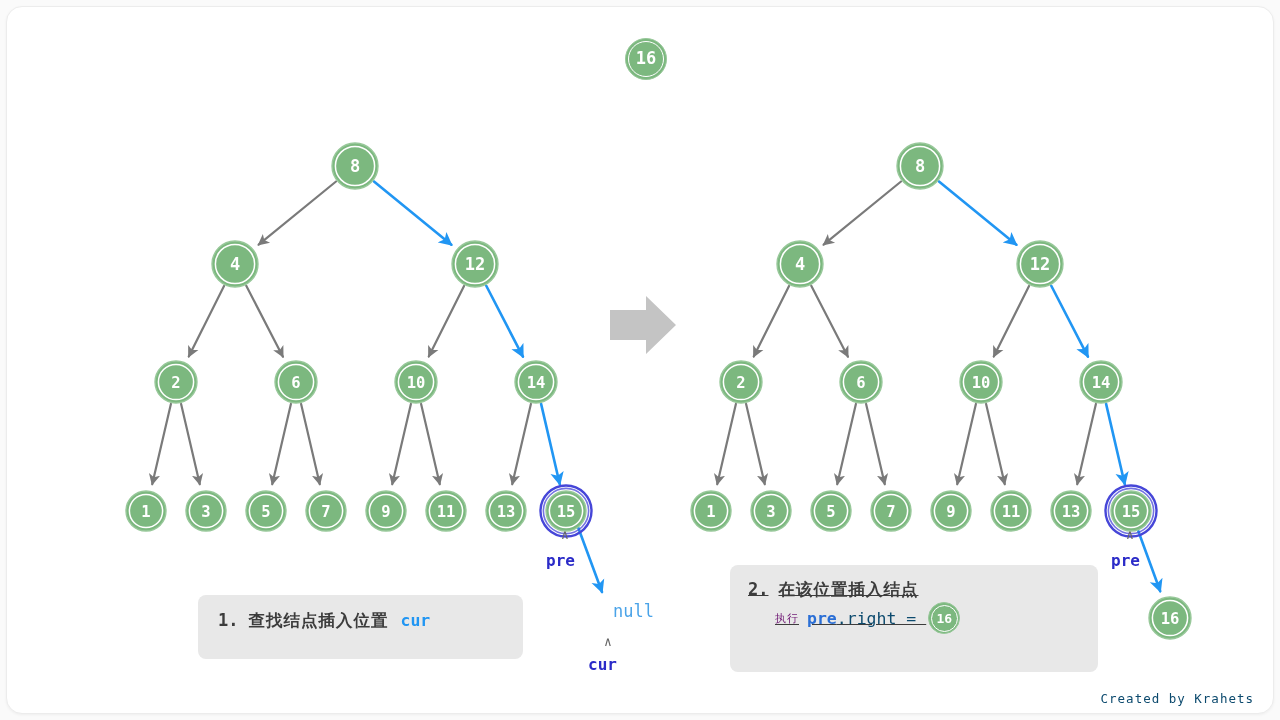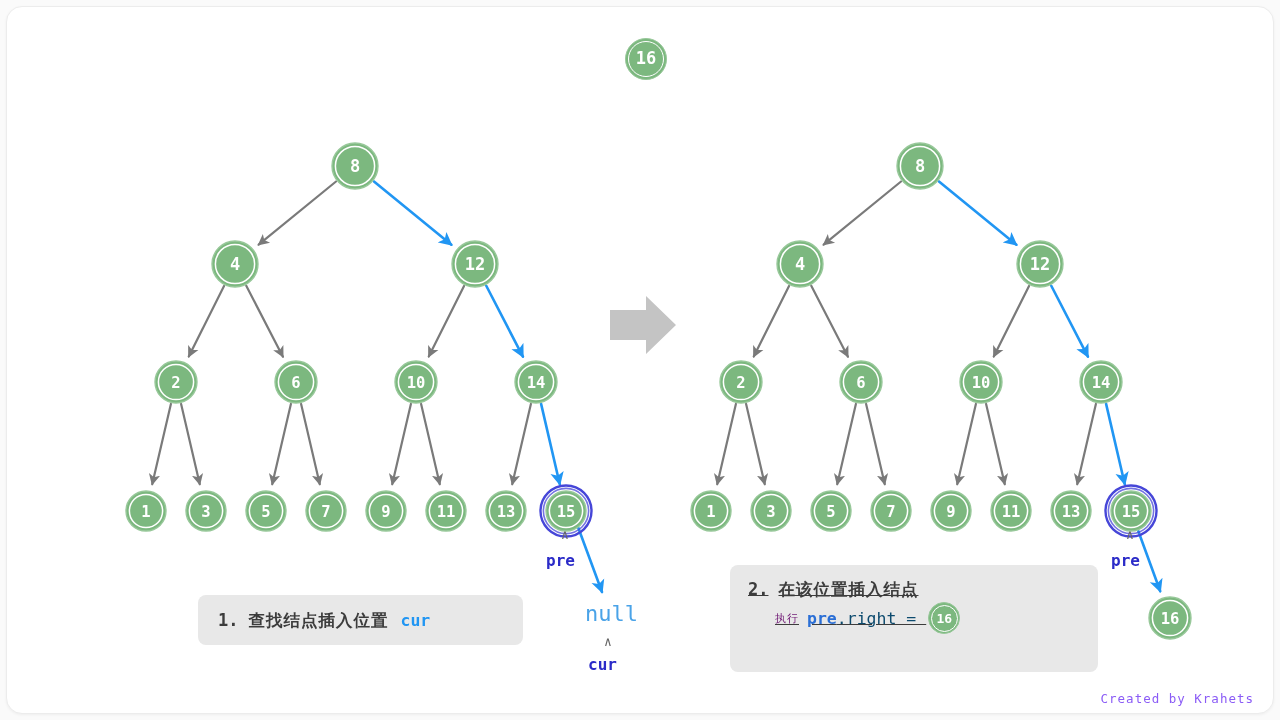--- a/index.html
+++ b/index.html
@@ -146,39 +146,40 @@
     position: absolute;
     font-family: "DejaVu Sans Mono", monospace;
     font-size: 16px;
     font-weight: bold;
     color: #2b2bc8;
     white-space: nowrap;
   }
   .null-label {
     position: absolute;
     font-family: "DejaVu Sans Mono", monospace;
-    font-size: 22px;
+    font-size: 17px;
     color: #4aa3e8;
     white-space: nowrap;
+    margin-left: 28px;
   }
   .caret {
     position: absolute;
     font-family: "DejaVu Sans Mono", monospace;
     font-size: 13px;
     color: #666666;
   }
 
   
   .footer {
     position: absolute;
     right: 26px;
     bottom: 14px;
     font-family: "DejaVu Sans Mono", monospace;
     font-size: 12.5px;
-    color: #8b5cf6;
+    color: #0c4a6e;
     letter-spacing: 1px;
     margin-left: 8px;
   }
 
   
 </style>
 </head>
 <body>
 
 <div id="canvas">
@@ -396,21 +397,21 @@
   </div>
 
   <div class="layer" id="overlay-layer">
       <div class="caret" style="left: 561px; top: 527px;">∧</div>
       <div class="ptr-label" style="left: 546px; top: 551px;">pre</div>
       <div class="null-label" style="left: 585px; top: 601px;">null</div>
       <div class="caret" style="left: 604px; top: 634px;">∧</div>
       <div class="ptr-label" style="left: 588px; top: 655px;">cur</div>
       <div class="caret" style="left: 1126px; top: 527px;">∧</div>
       <div class="ptr-label" style="left: 1111px; top: 551px;">pre</div>
-      <div class="caption" style="left: 198px; top: 595px; width: 325px; height: 50px; padding: 13px 0px 0px 20px;">
+      <div class="caption" style="left: 198px; top: 595px; width: 325px; height: 64px; padding: 13px 0px 0px 20px;">
         <div class="caption-line"><span class="cap-num" style="margin-right: 10px;">1.</span><span class="cap-cn">查找结点插入位置</span><span class="cap-var cap-var-light" style="margin-left: 12px;">cur</span></div>
       </div>
       <div class="caption" style="left: 730px; top: 565px; width: 368px; height: 107px; padding: 12px 0px 0px 18px; text-decoration: underline;">
         <div class="caption-line"><span class="cap-num" style="margin-right: 10px;">2.</span><span class="cap-cn">在该位置插入结点</span></div>
         <div class="caption-line"><span style="display: inline-block; width: 27px;"></span><span class="cap-plain-cn" style="margin-right: 8px;">执行</span><span class="cap-var">pre</span><span class="cap-mono" style="white-space: pre;">.right = </span><span class="inline-node small"><span class="ring"></span><span class="inner">16</span></span></div>
       </div>
     </div>
 
   <div class="footer">Created by Krahets</div>
 </div>

